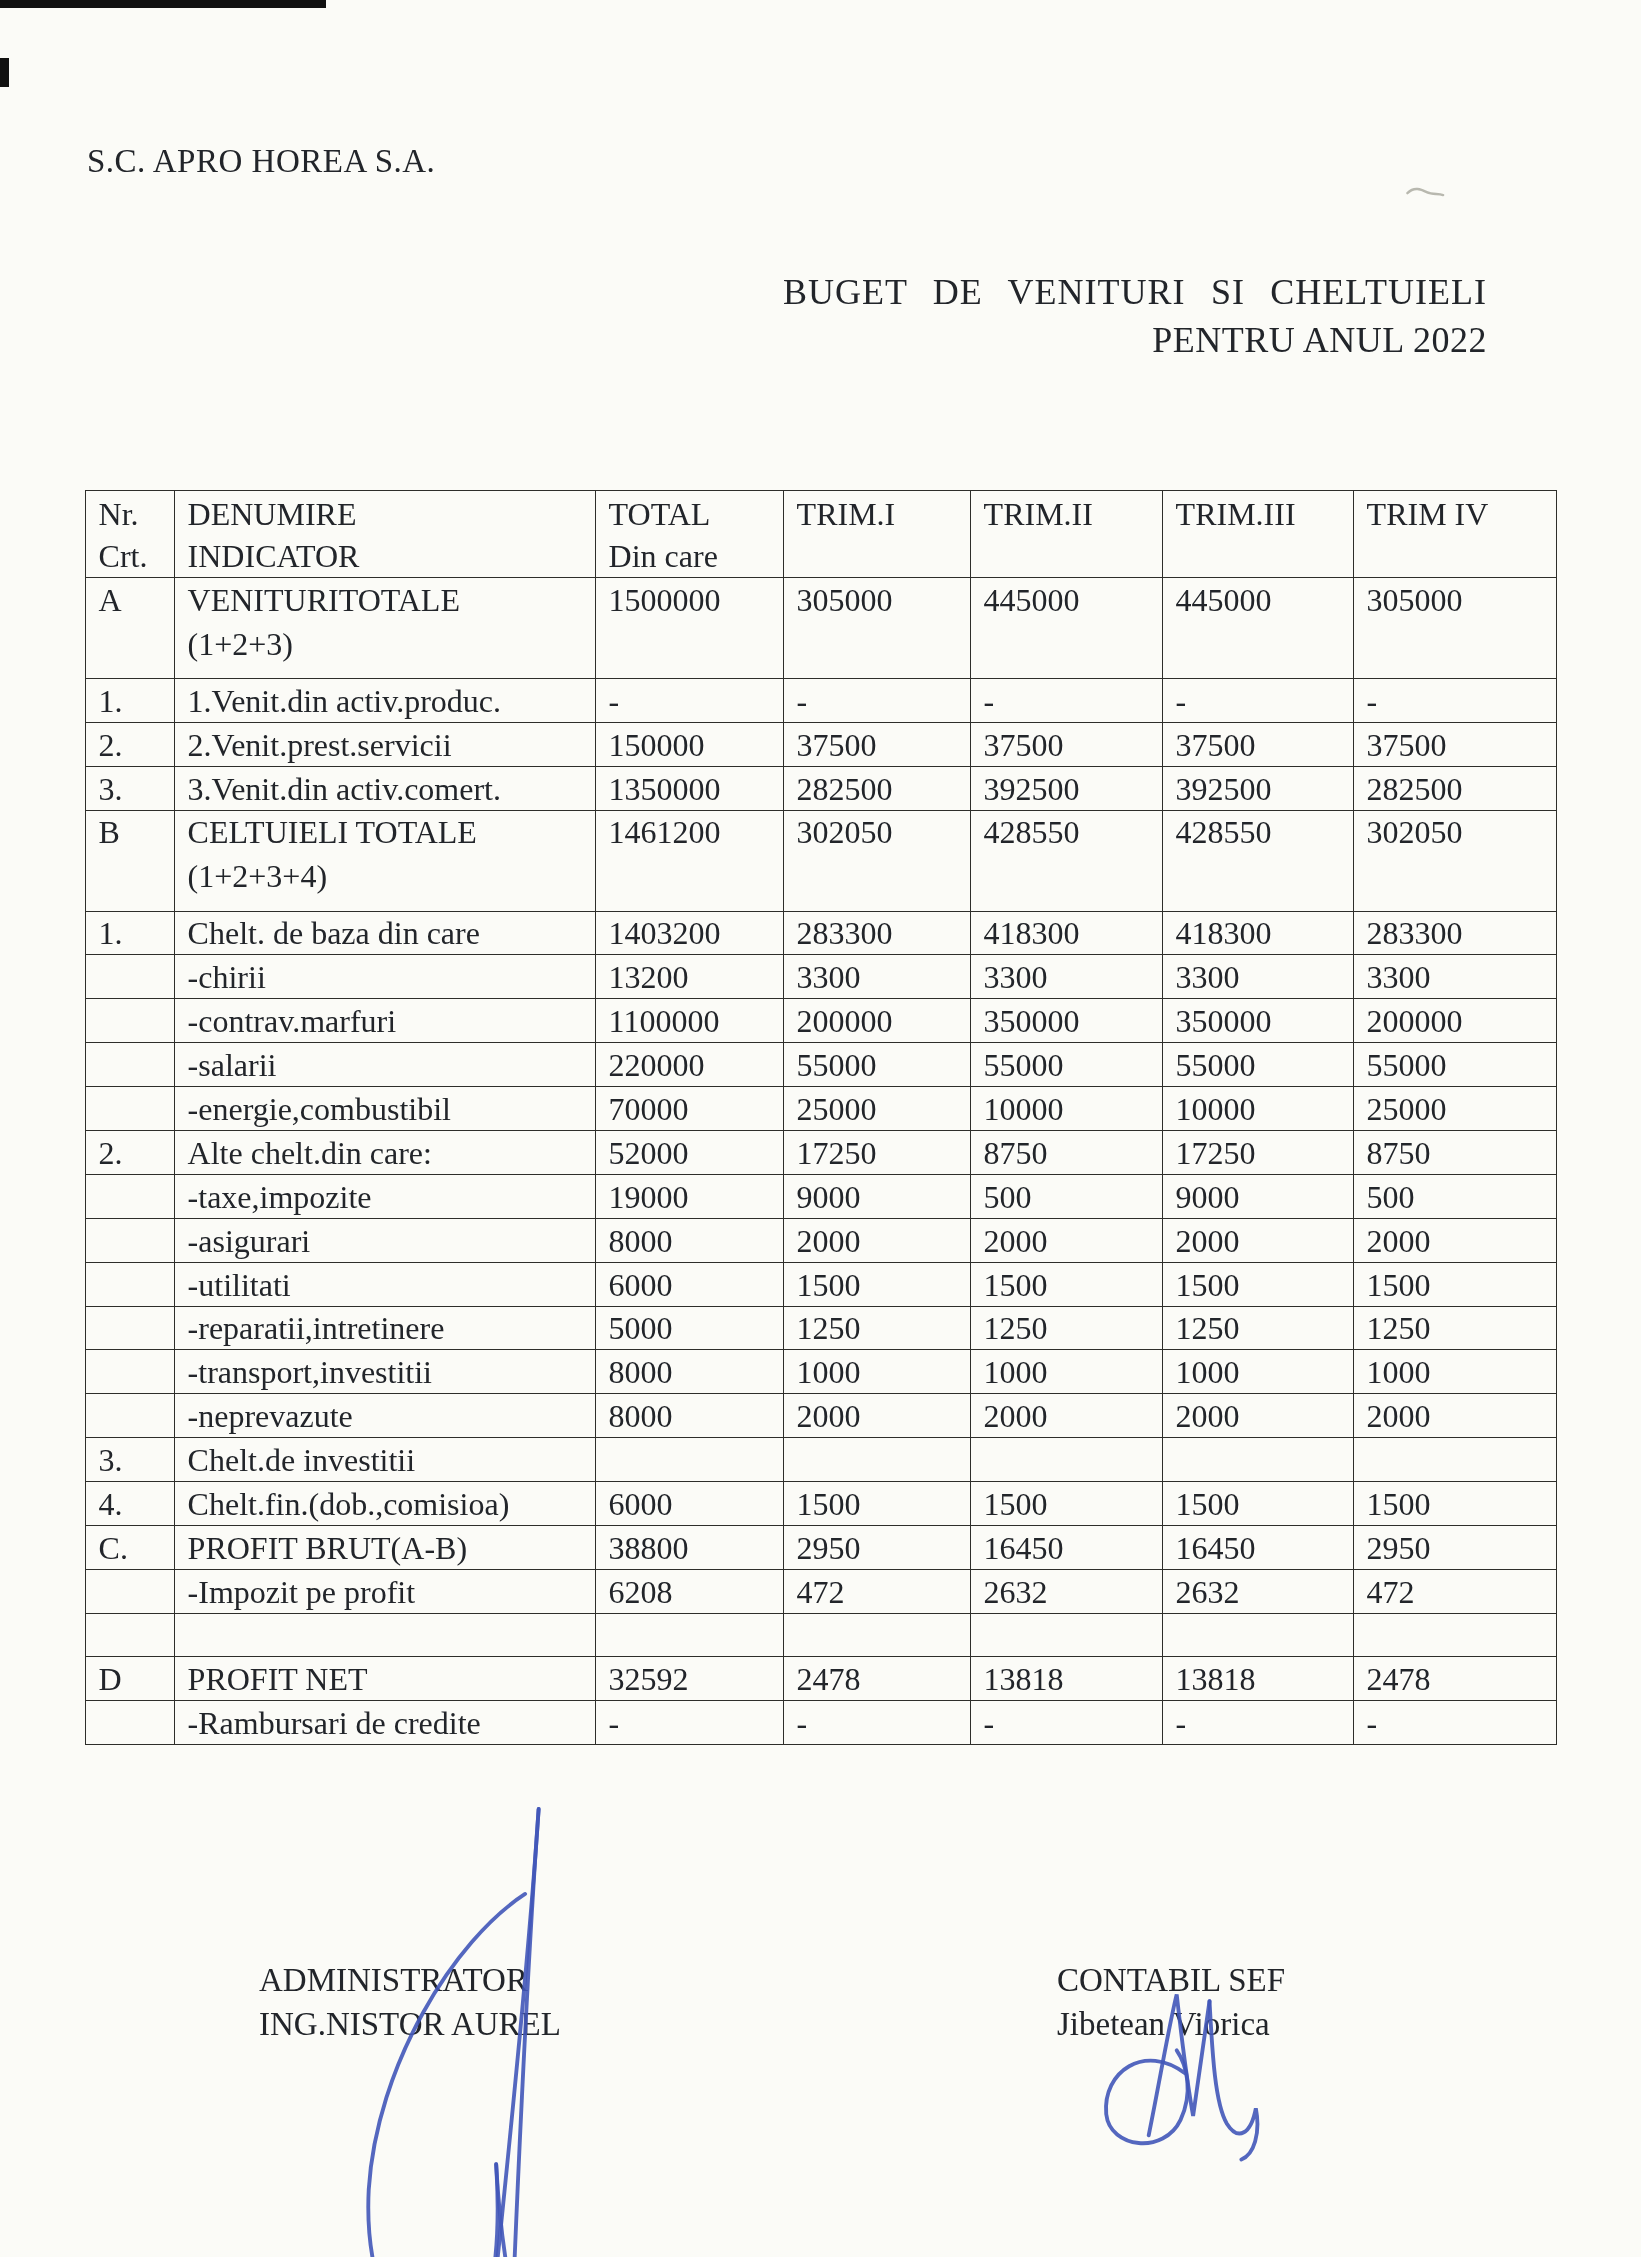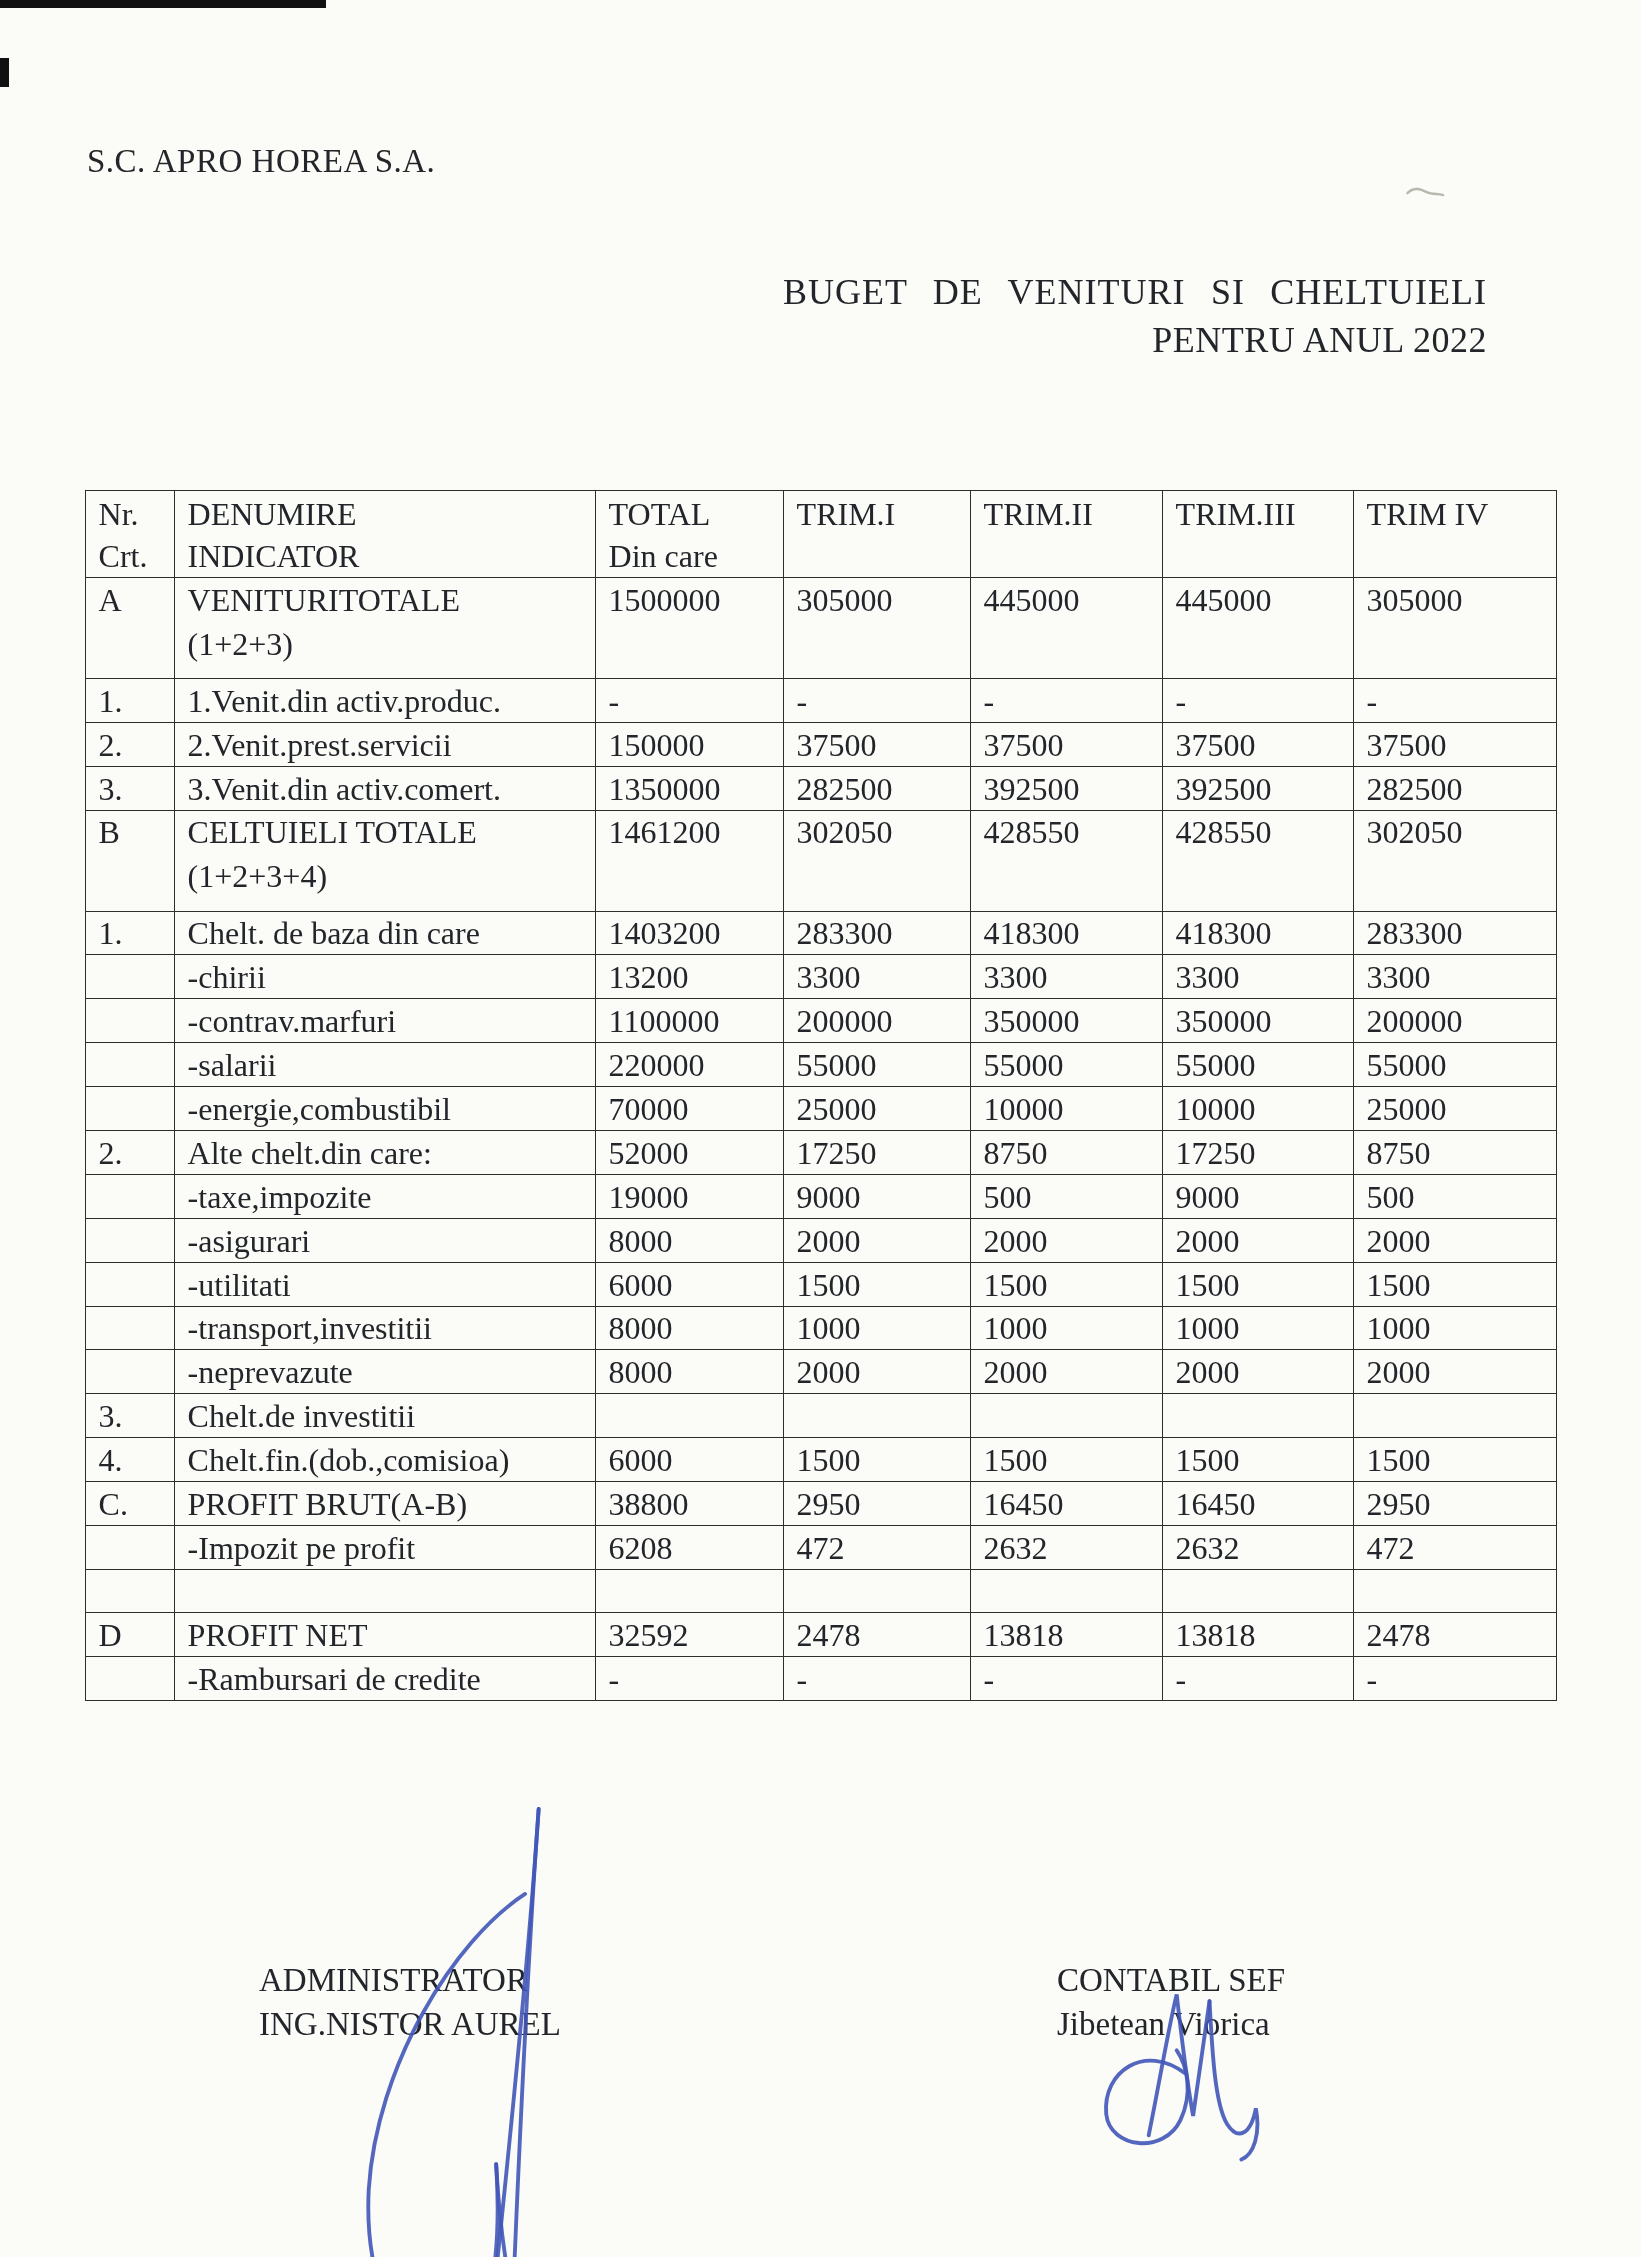--- a/index.html
+++ b/index.html
@@ -230,20 +230,29 @@
       <td></td>
       <td>-utilitati</td>
       <td>6000</td>
       <td>1500</td>
       <td>1500</td>
       <td>1500</td>
       <td>1500</td>
     </tr>
         <tr>
       <td></td>
+      <td>-reparatii,intretinere</td>
+      <td>5000</td>
+      <td>1250</td>
+      <td>1250</td>
+      <td>1250</td>
+      <td>1250</td>
+    </tr>
+        <tr>
+      <td></td>
       <td>-transport,investitii</td>
       <td>8000</td>
       <td>1000</td>
       <td>1000</td>
       <td>1000</td>
       <td>1000</td>
     </tr>
         <tr>
       <td></td>
       <td>-neprevazute</td>

